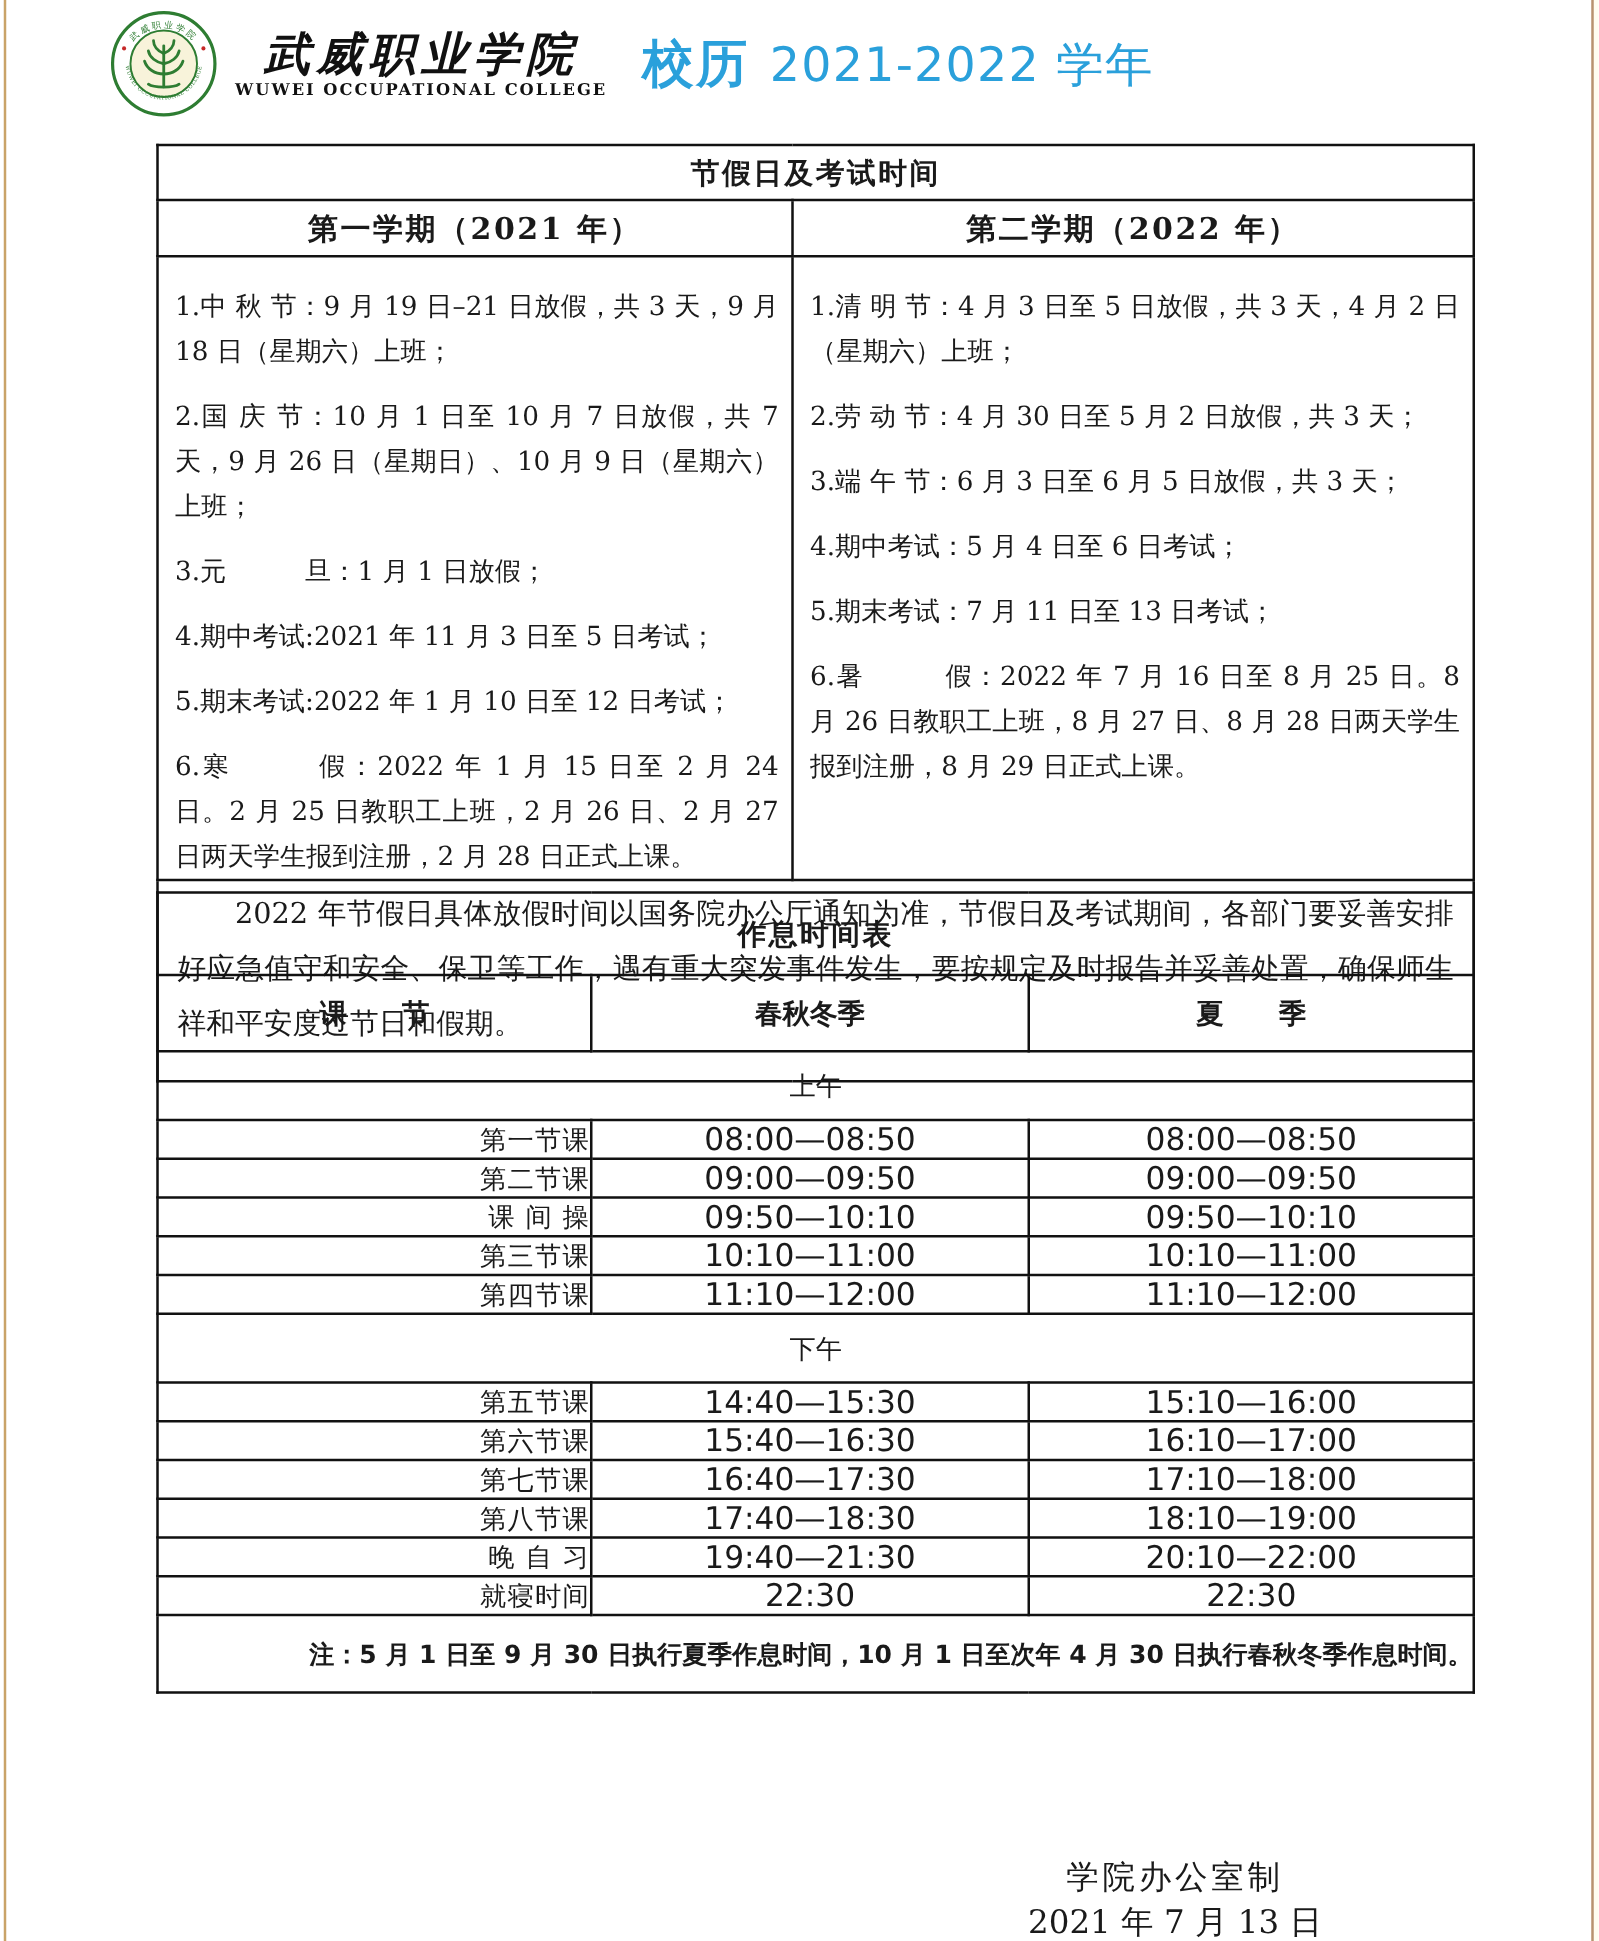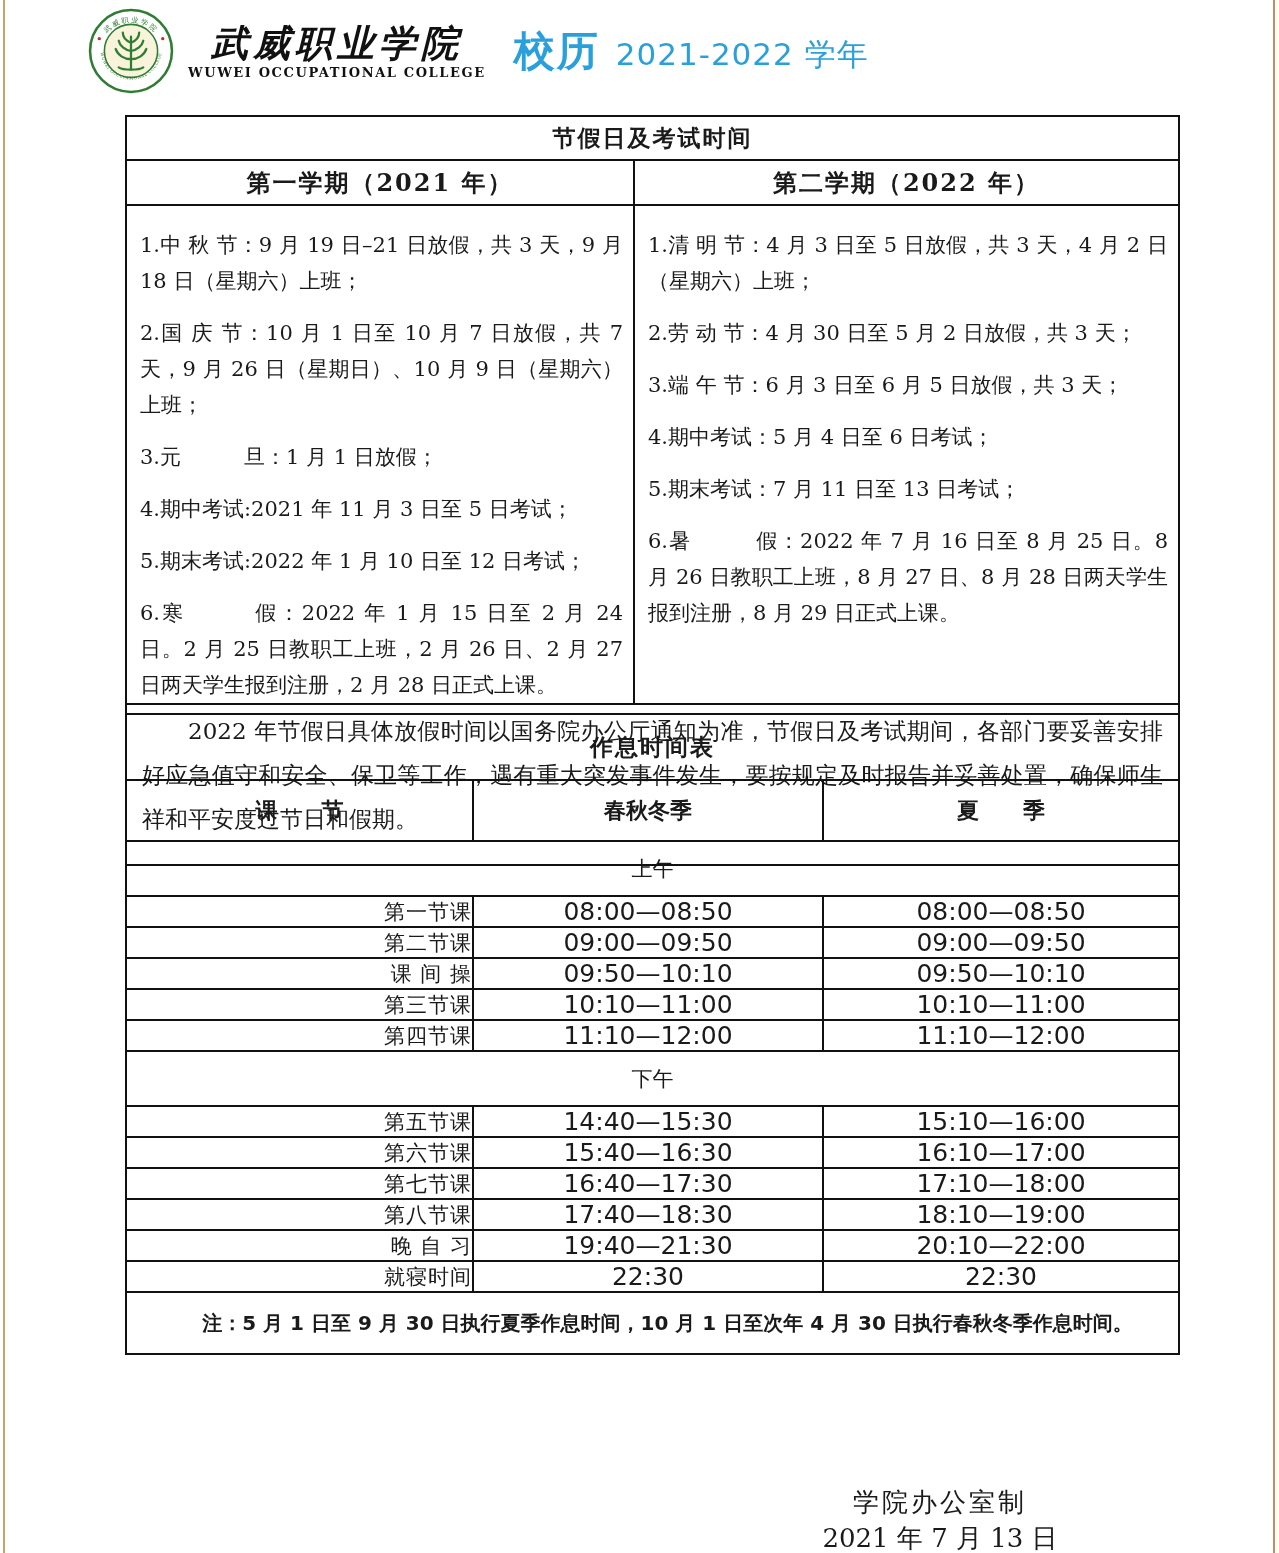--- a/index.html
+++ b/index.html
@@ -24,21 +24,21 @@
     font-family:"DejaVu Serif","Liberation Serif",serif;
     font-weight:700; font-size:13px; letter-spacing:1.6px; margin-top:2px; color:#111;
   }
   .title-block { margin-left:28px; display:flex; align-items:baseline; }
   .cal-title {
     font-family:"DejaVu Sans","Liberation Sans",sans-serif;
     font-weight:700; font-size:41px; color:var(--accent-blue,#2aa0db); letter-spacing:2px;
   }
   .cal-year {
     font-family:"DejaVu Sans","Liberation Sans",sans-serif;
-    font-weight:500; font-size:31px; color:var(--accent-blue,#2aa0db); margin-left:16px; letter-spacing:1px;
+    font-weight:500; font-size:38px; color:var(--accent-blue,#2aa0db); margin-left:16px; letter-spacing:1px;
   }
 
   
   table { border-collapse:collapse; table-layout:fixed; }
   td { border:2px solid #111; }
 
   
   .t1 { position:absolute; left:125px; top:115px; width:1053px; }
   .t1 .title-cell {
     height:44px; text-align:center; vertical-align:middle;
@@ -74,21 +74,21 @@
   }
   .t2 .period-cell {
     height:28px; text-align:right; vertical-align:middle;
     font-size:21px; letter-spacing:1px;
   }
   .t2 .time-cell {
     text-align:center; vertical-align:middle;
     font-family:"DejaVu Sans","Liberation Sans",sans-serif; font-size:25px;
   }
   .t2 .note-cell {
-    height:62px; text-align:center; vertical-align:middle; padding-left:30px;
+    height:62px; text-align:right; vertical-align:middle; padding-left:30px;
     font-family:"DejaVu Sans","Liberation Sans",sans-serif; font-weight:700; font-size:20px;
   }
 
   
   .footer { position:absolute; left:780px; top:1484px; width:320px; text-align:center; }
   .footer .issuer { font-size:26px; line-height:36px; letter-spacing:3px; }
   .footer .date   { font-size:26px; line-height:36px; }
 </style>
 </head>
 <body>

